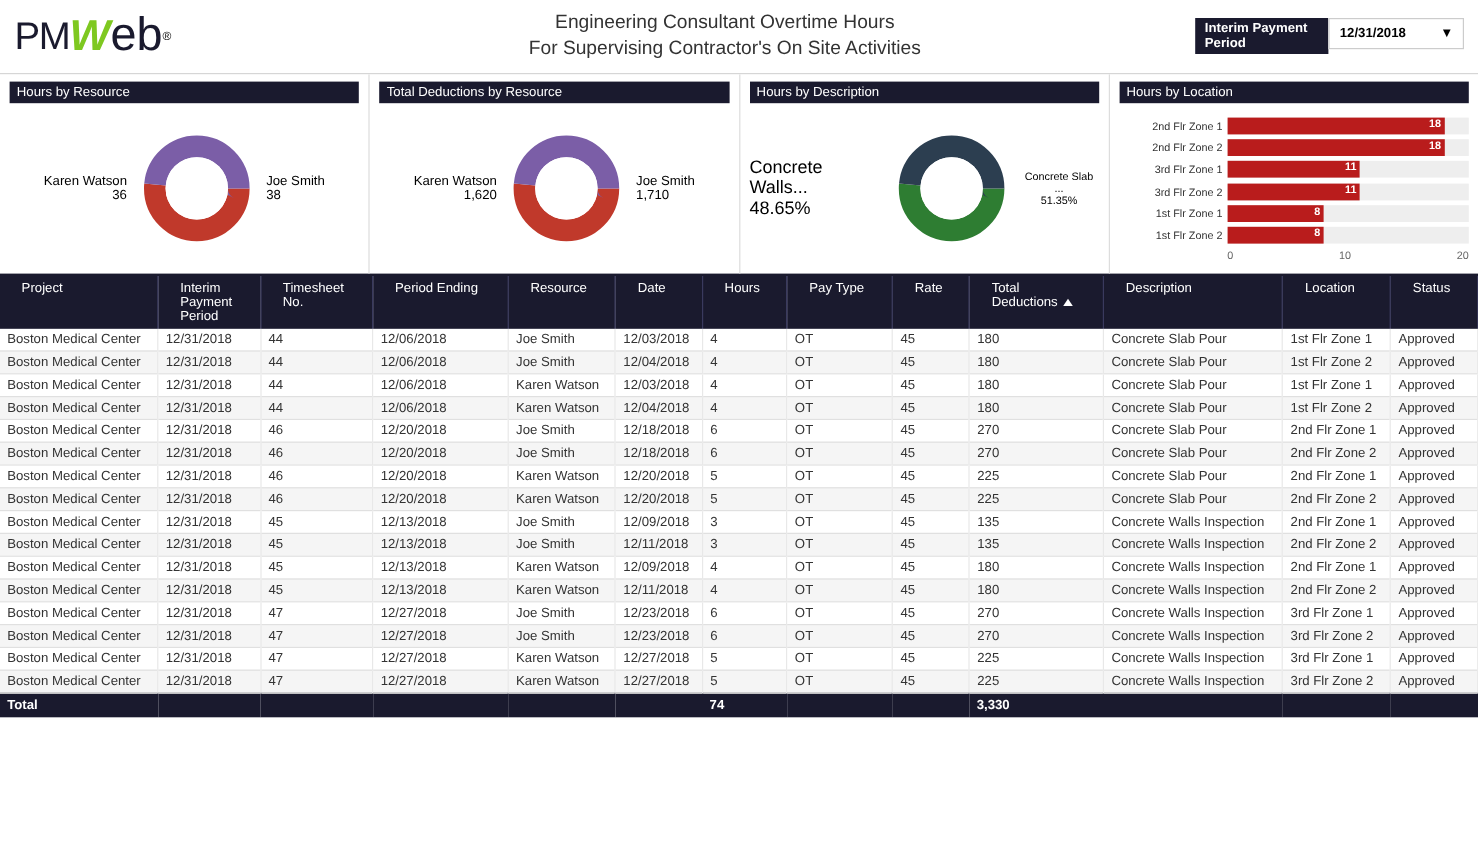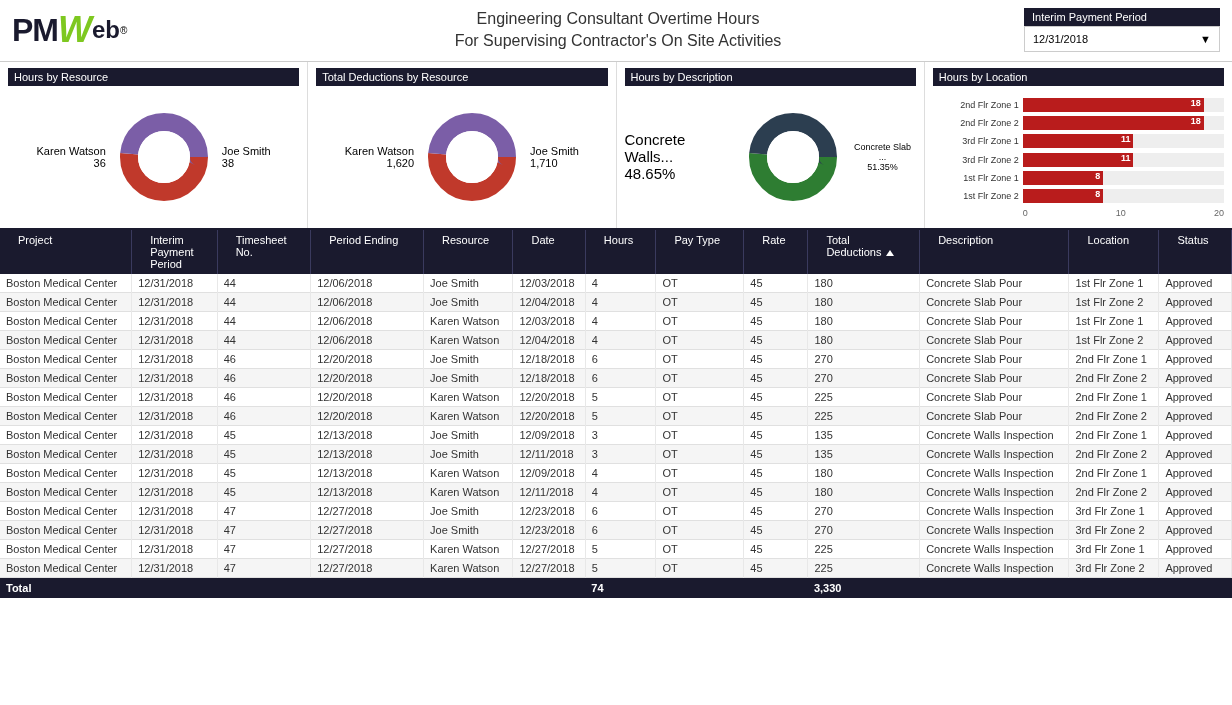--- a/index.html
+++ b/index.html
@@ -1,27 +1,27 @@
 <!DOCTYPE html>
 <html><head>
   <meta charset="utf-8">
   <style>
     * { box-sizing: border-box; margin: 0; padding: 0; }
     body { font-family: Arial, sans-serif; background: #fff; font-size: 11px; width: 1232px; }
 
     
     .header { display: flex; align-items: center; padding: 8px 12px; background: #fff; border-bottom: 1px solid #ccc; }
     .logo { display: flex; align-items: center; width: 200px; }
-    .logo-pm { font-size: 32px; font-weight: bold; color: #1a1a2e; letter-spacing: -1px; }
-    .logo-web { font-size: 24px; font-weight: bold; color: #1a1a2e; }
+    .logo-pm { font-size: 32px; font-weight: normal; color: #1a1a2e; letter-spacing: -1px; }
+    .logo-web { font-size: 39px; font-weight: normal; color: #1a1a2e; }
     .logo-w { color: #7ec820; font-size: 36px; font-style: italic; font-weight: 900; }
     .logo-reg { font-size: 10px; vertical-align: super; }
     .title-section { flex: 1; text-align: center; }
     .title-section h2 { font-size: 16px; font-weight: normal; color: #333; line-height: 1.4; }
-    .period-selector { width: 196px; display: flex; flex-direction: column; align-items: flex-start; }
+    .period-selector { width: 224px; display: flex; flex-direction: row; align-items: flex-start; font-weight: bold; }
     .period-label { background: #1a1a2e; color: #fff; padding: 3px 8px; font-size: 11px; width: 100%; }
     .period-dropdown { display: flex; align-items: center; justify-content: space-between; border: 1px solid #ccc; padding: 6px 8px; width: 100%; background: #fff; cursor: pointer; }
 
     
     .charts-row { display: flex; background: #fff; border-bottom: 2px solid #1a1a2e; }
     .chart-panel { flex: 1; border-right: 1px solid #ddd; padding: 6px 8px; }
     .chart-panel:last-child { border-right: none; }
     .chart-title { background: #1a1a2e; color: #fff; text-align: left; padding: 3px 6px; font-size: 11px; margin-bottom: 6px; }
 
     

